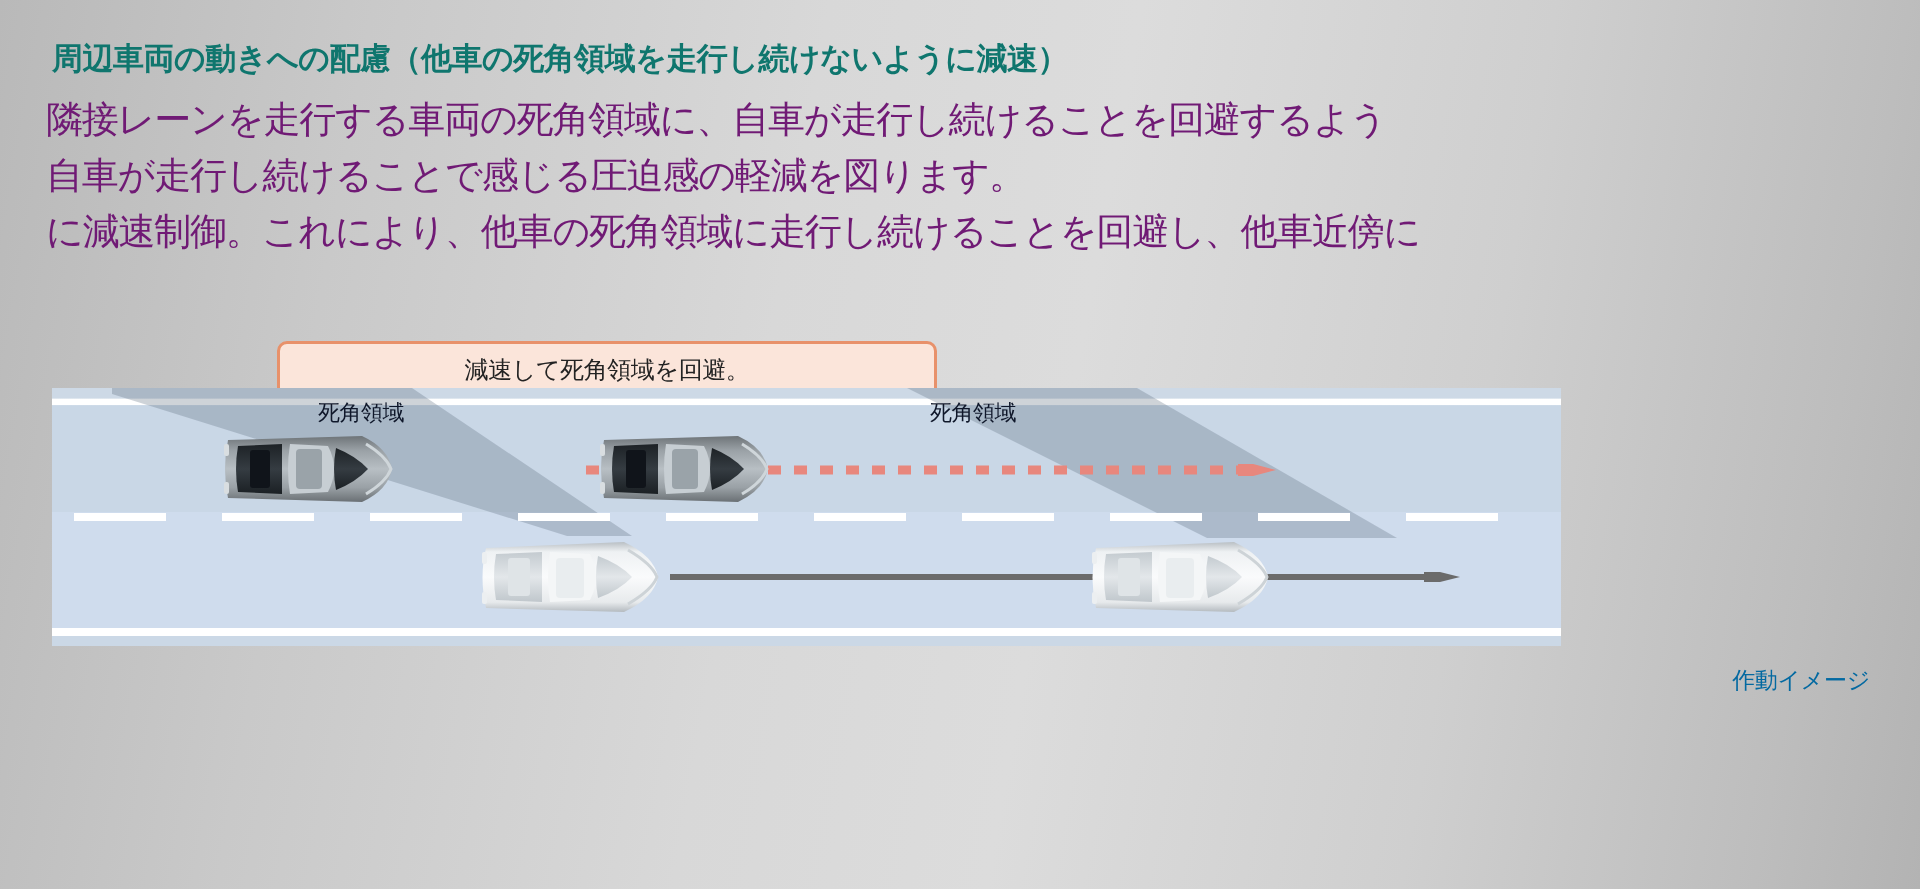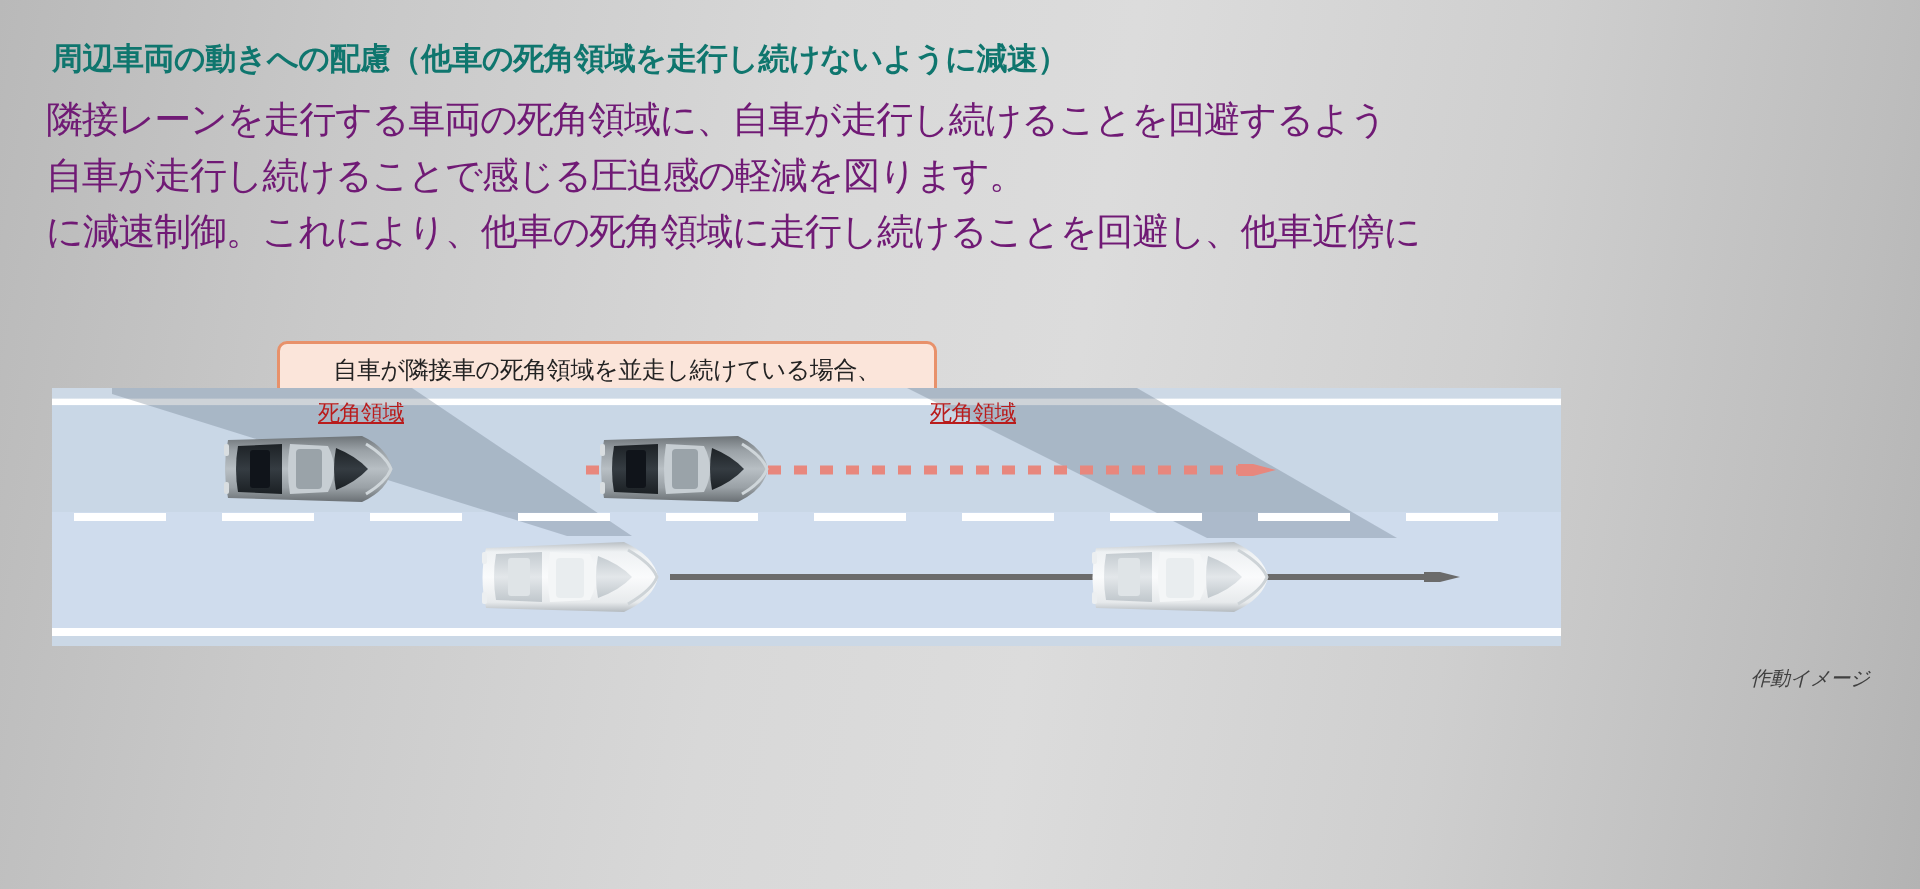--- a/index.html
+++ b/index.html
@@ -126,53 +126,50 @@
     left: 618px;
     top: 184px;
     width: 790px;
     height: 10px;
   }
 
   .zone-label {
     position: absolute;
     font-size: 22px;
     letter-spacing: -0.5px;
-    color: #b91c1c;
+    color: #0f172a;
     white-space: nowrap;
-    text-decoration: underline;
   }
   #zone-label-left  { left: 318px; top: 398px; }
   #zone-label-right { left: 930px; top: 398px; }
 
   
   #footer-note {
     position: absolute;
     right: 50px;
     top: 665px;
-    font-size: 20px;
+    font-size: 23px;
     letter-spacing: -0.3px;
-    color: #404040;
+    color: #0369a1;
     white-space: nowrap;
-    font-style: italic;
   }
 </style>
 </head>
 <body>
 
 <div id="title">周辺車両の動きへの配慮（他車の死角領域を走行し続けないように減速）</div>
 
 <div id="body-text">
   <span class="ln">隣接レーンを走行する車両の死角領域に、自車が走行し続けることを回避するよう</span>
   <span class="ln">自車が走行し続けることで感じる圧迫感の軽減を図ります。</span>
   <span class="ln">に減速制御。これにより、他車の死角領域に走行し続けることを回避し、他車近傍に</span>
 </div>
 
 <div id="callout-wrap">
   <div id="callout">
-    <span class="cl">自車が隣接車の死角領域を並走し続けている場合、</span>
     <span class="cl">減速して死角領域を回避。</span>
   </div>
   <div id="callout-tail"></div>
   <div id="callout-tail-in"></div>
 </div>
 
 <div id="scene">
 
   <svg class="cone" id="cone-left" width="520" height="160" viewBox="0 0 520 160">
     <polygon points="455,148 0,6 0,0 300,0 520,148" fill="#5f6f80"></polygon>

